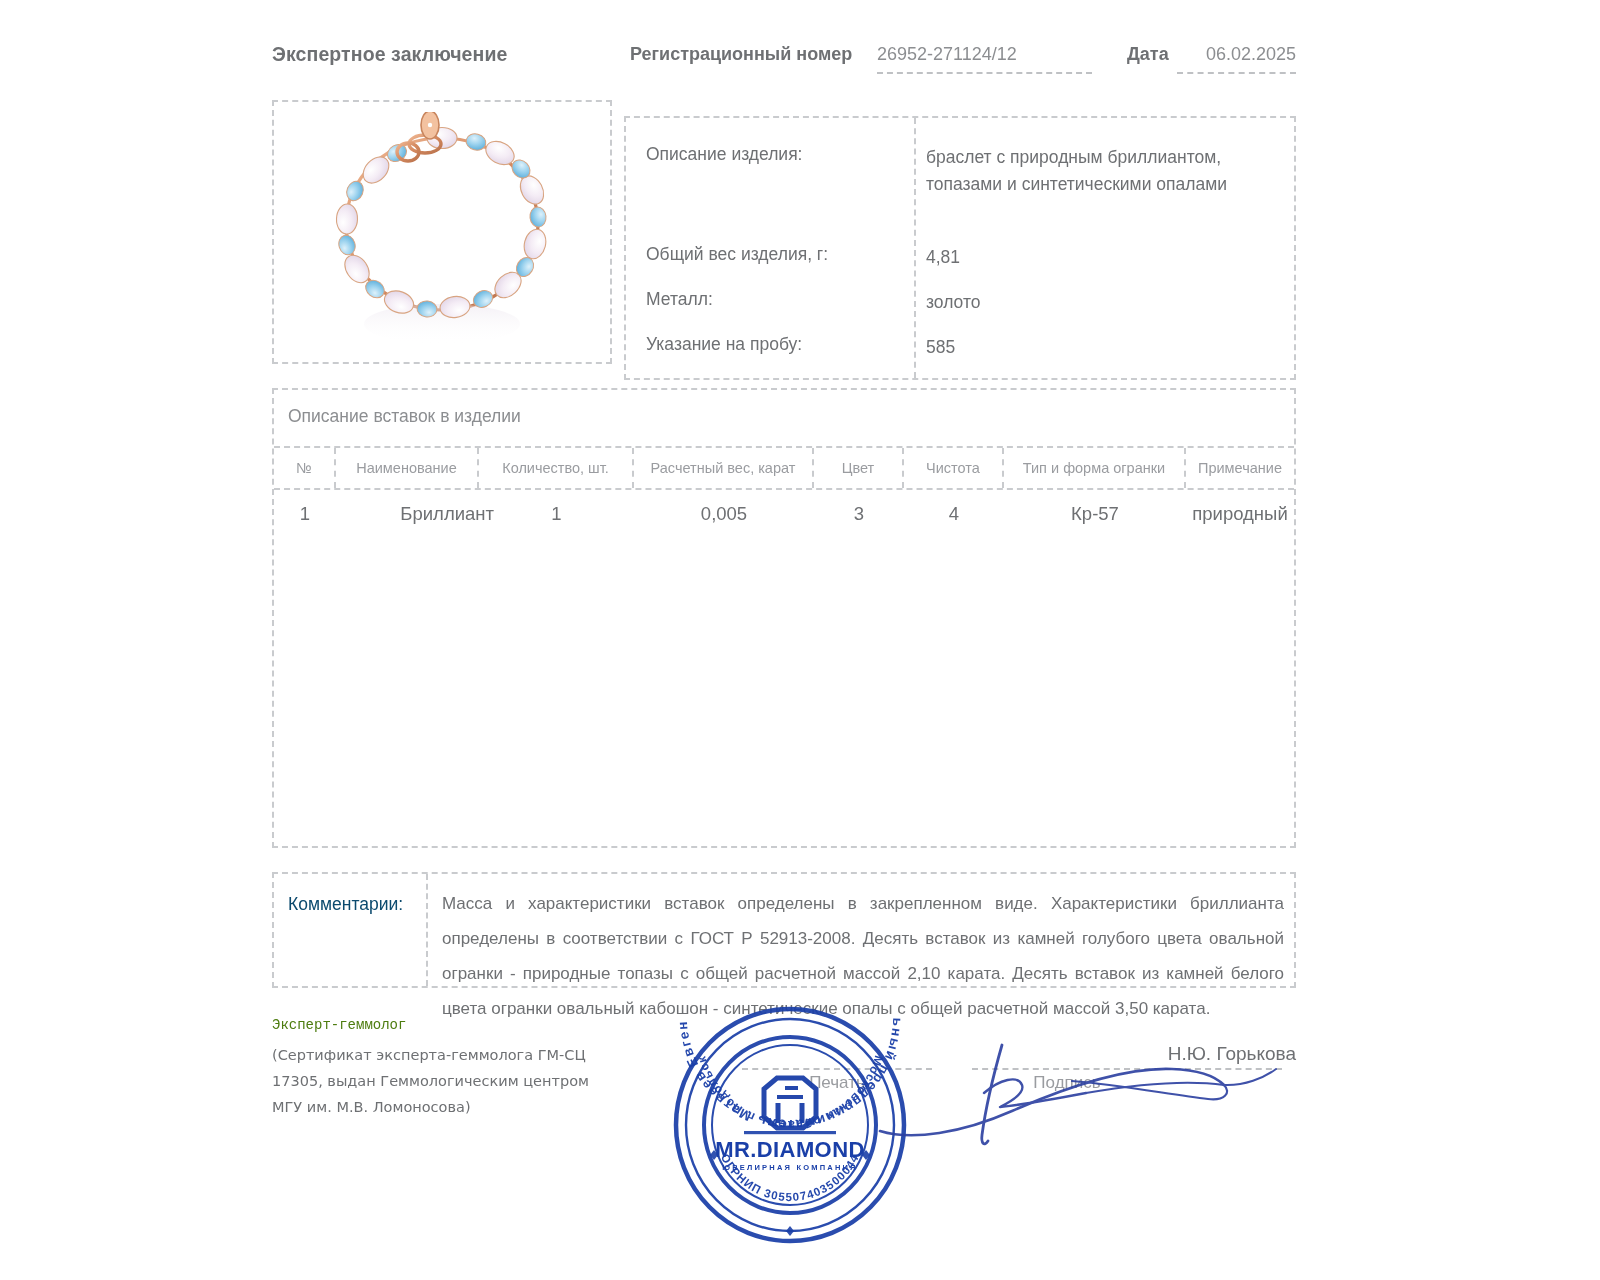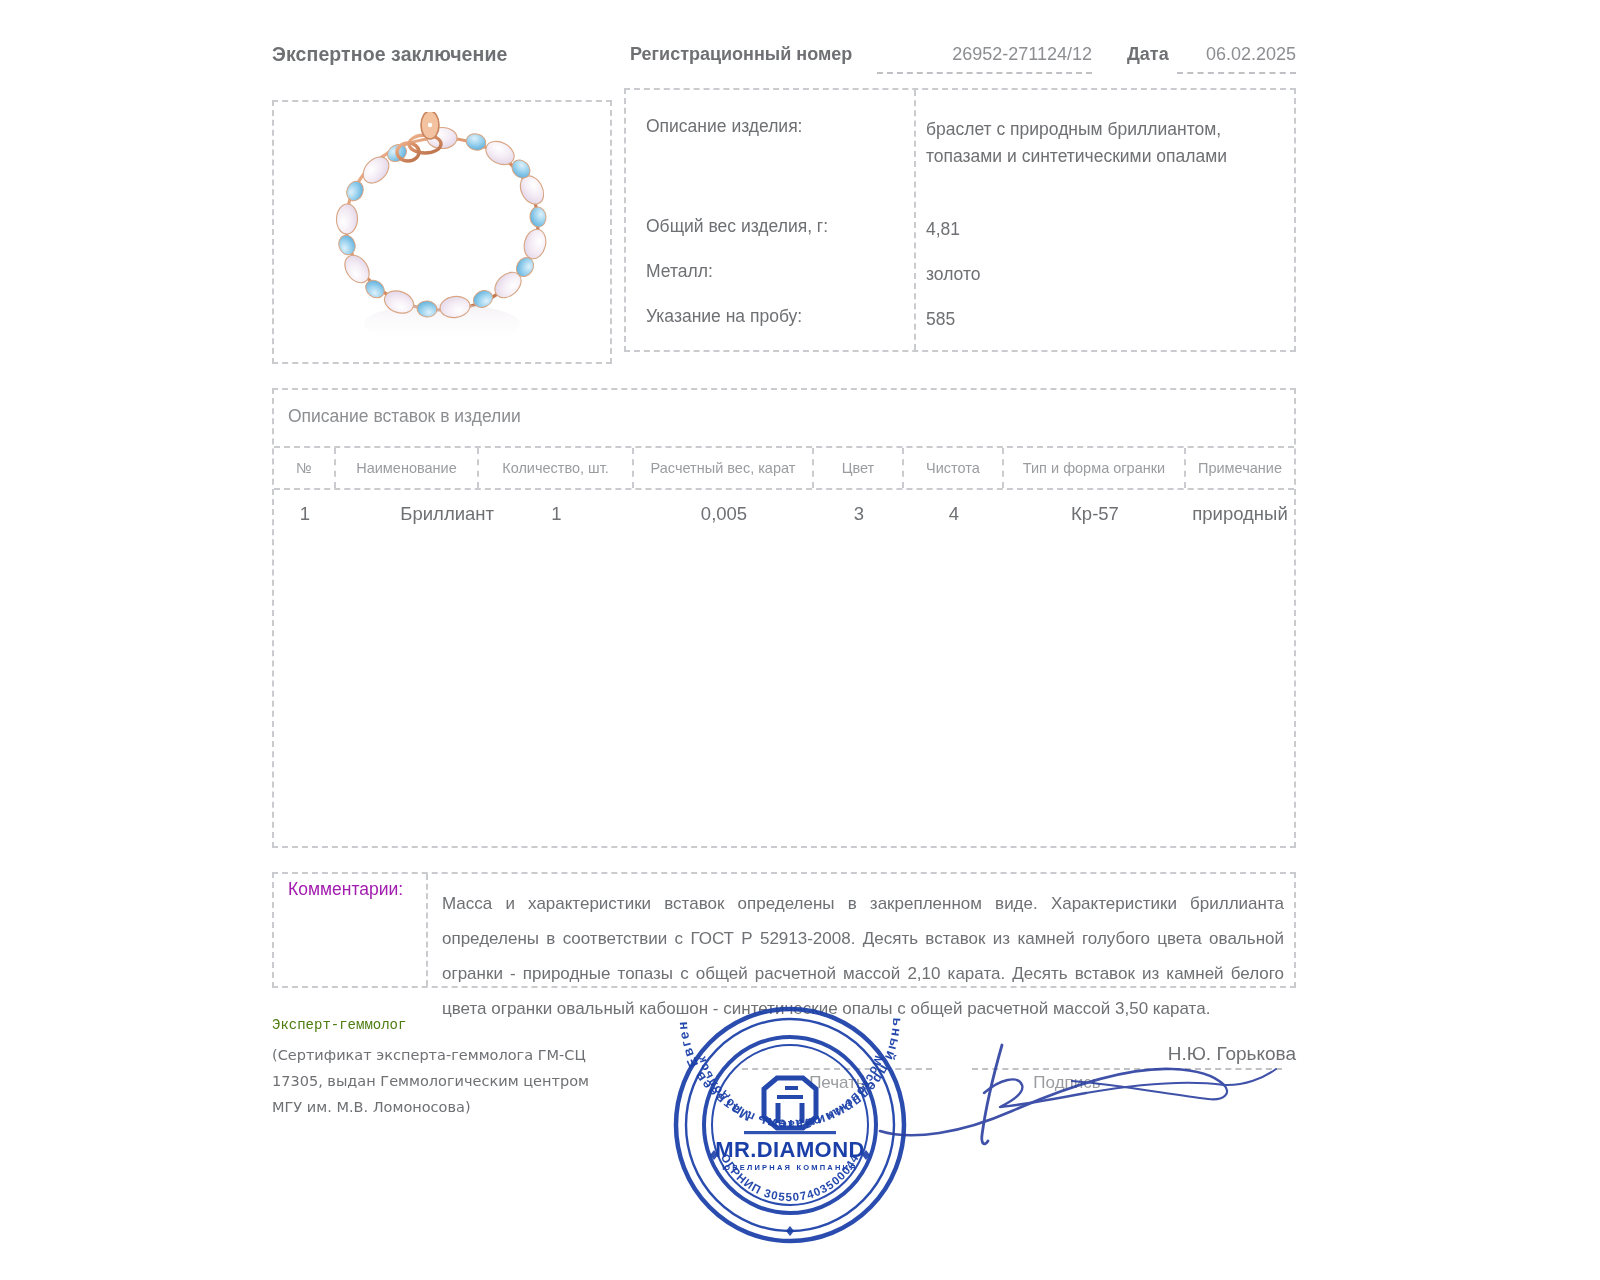--- a/index.html
+++ b/index.html
@@ -49,21 +49,20 @@
     color: #6e7073;
   }
   .hdr-reg-value {
     position: absolute;
     left: 605px; top: 4px;
     width: 215px;
     font-size: 18px;
     color: #8c8e91;
     border-bottom: 2px dashed #bfc1c4;
     padding-bottom: 7px;
-    text-align: right;
   }
   .hdr-date-label {
     position: absolute;
     left: 855px; top: 4px;
     font-size: 18px;
     font-weight: bold;
     color: #6e7073;
   }
   .hdr-date-value {
     position: absolute;
@@ -91,21 +90,21 @@
     position: absolute;
     left: 0; top: 0; right: 0; bottom: 0;
     display: flex;
     align-items: center;
     justify-content: center;
   }
 
   .info-box {
     position: absolute;
     left: 624px;
-    top: 88px;
+    top: 116px;
     width: 672px;
     height: 264px;
     border: 2px dashed #c9cbce;
     box-sizing: border-box;
     background: #fff;
   }
   .info-divider {
     position: absolute;
     left: 288px;
     top: 0;
@@ -198,23 +197,23 @@
     top: 872px;
     width: 1024px;
     height: 116px;
     border: 2px dashed #c9cbce;
     box-sizing: border-box;
     background: #fff;
   }
   .comments-label {
     position: absolute;
     left: 14px;
-    top: 5px;
+    top: 20px;
     font-size: 17.5px;
-    color: #a21caf;
+    color: #0c4a6e;
     white-space: nowrap;
   }
   .comments-sep {
     position: absolute;
     left: 152px;
     top: 0;
     bottom: 0;
     border-left: 2px dashed #c9cbce;
   }
   .comments-text {

